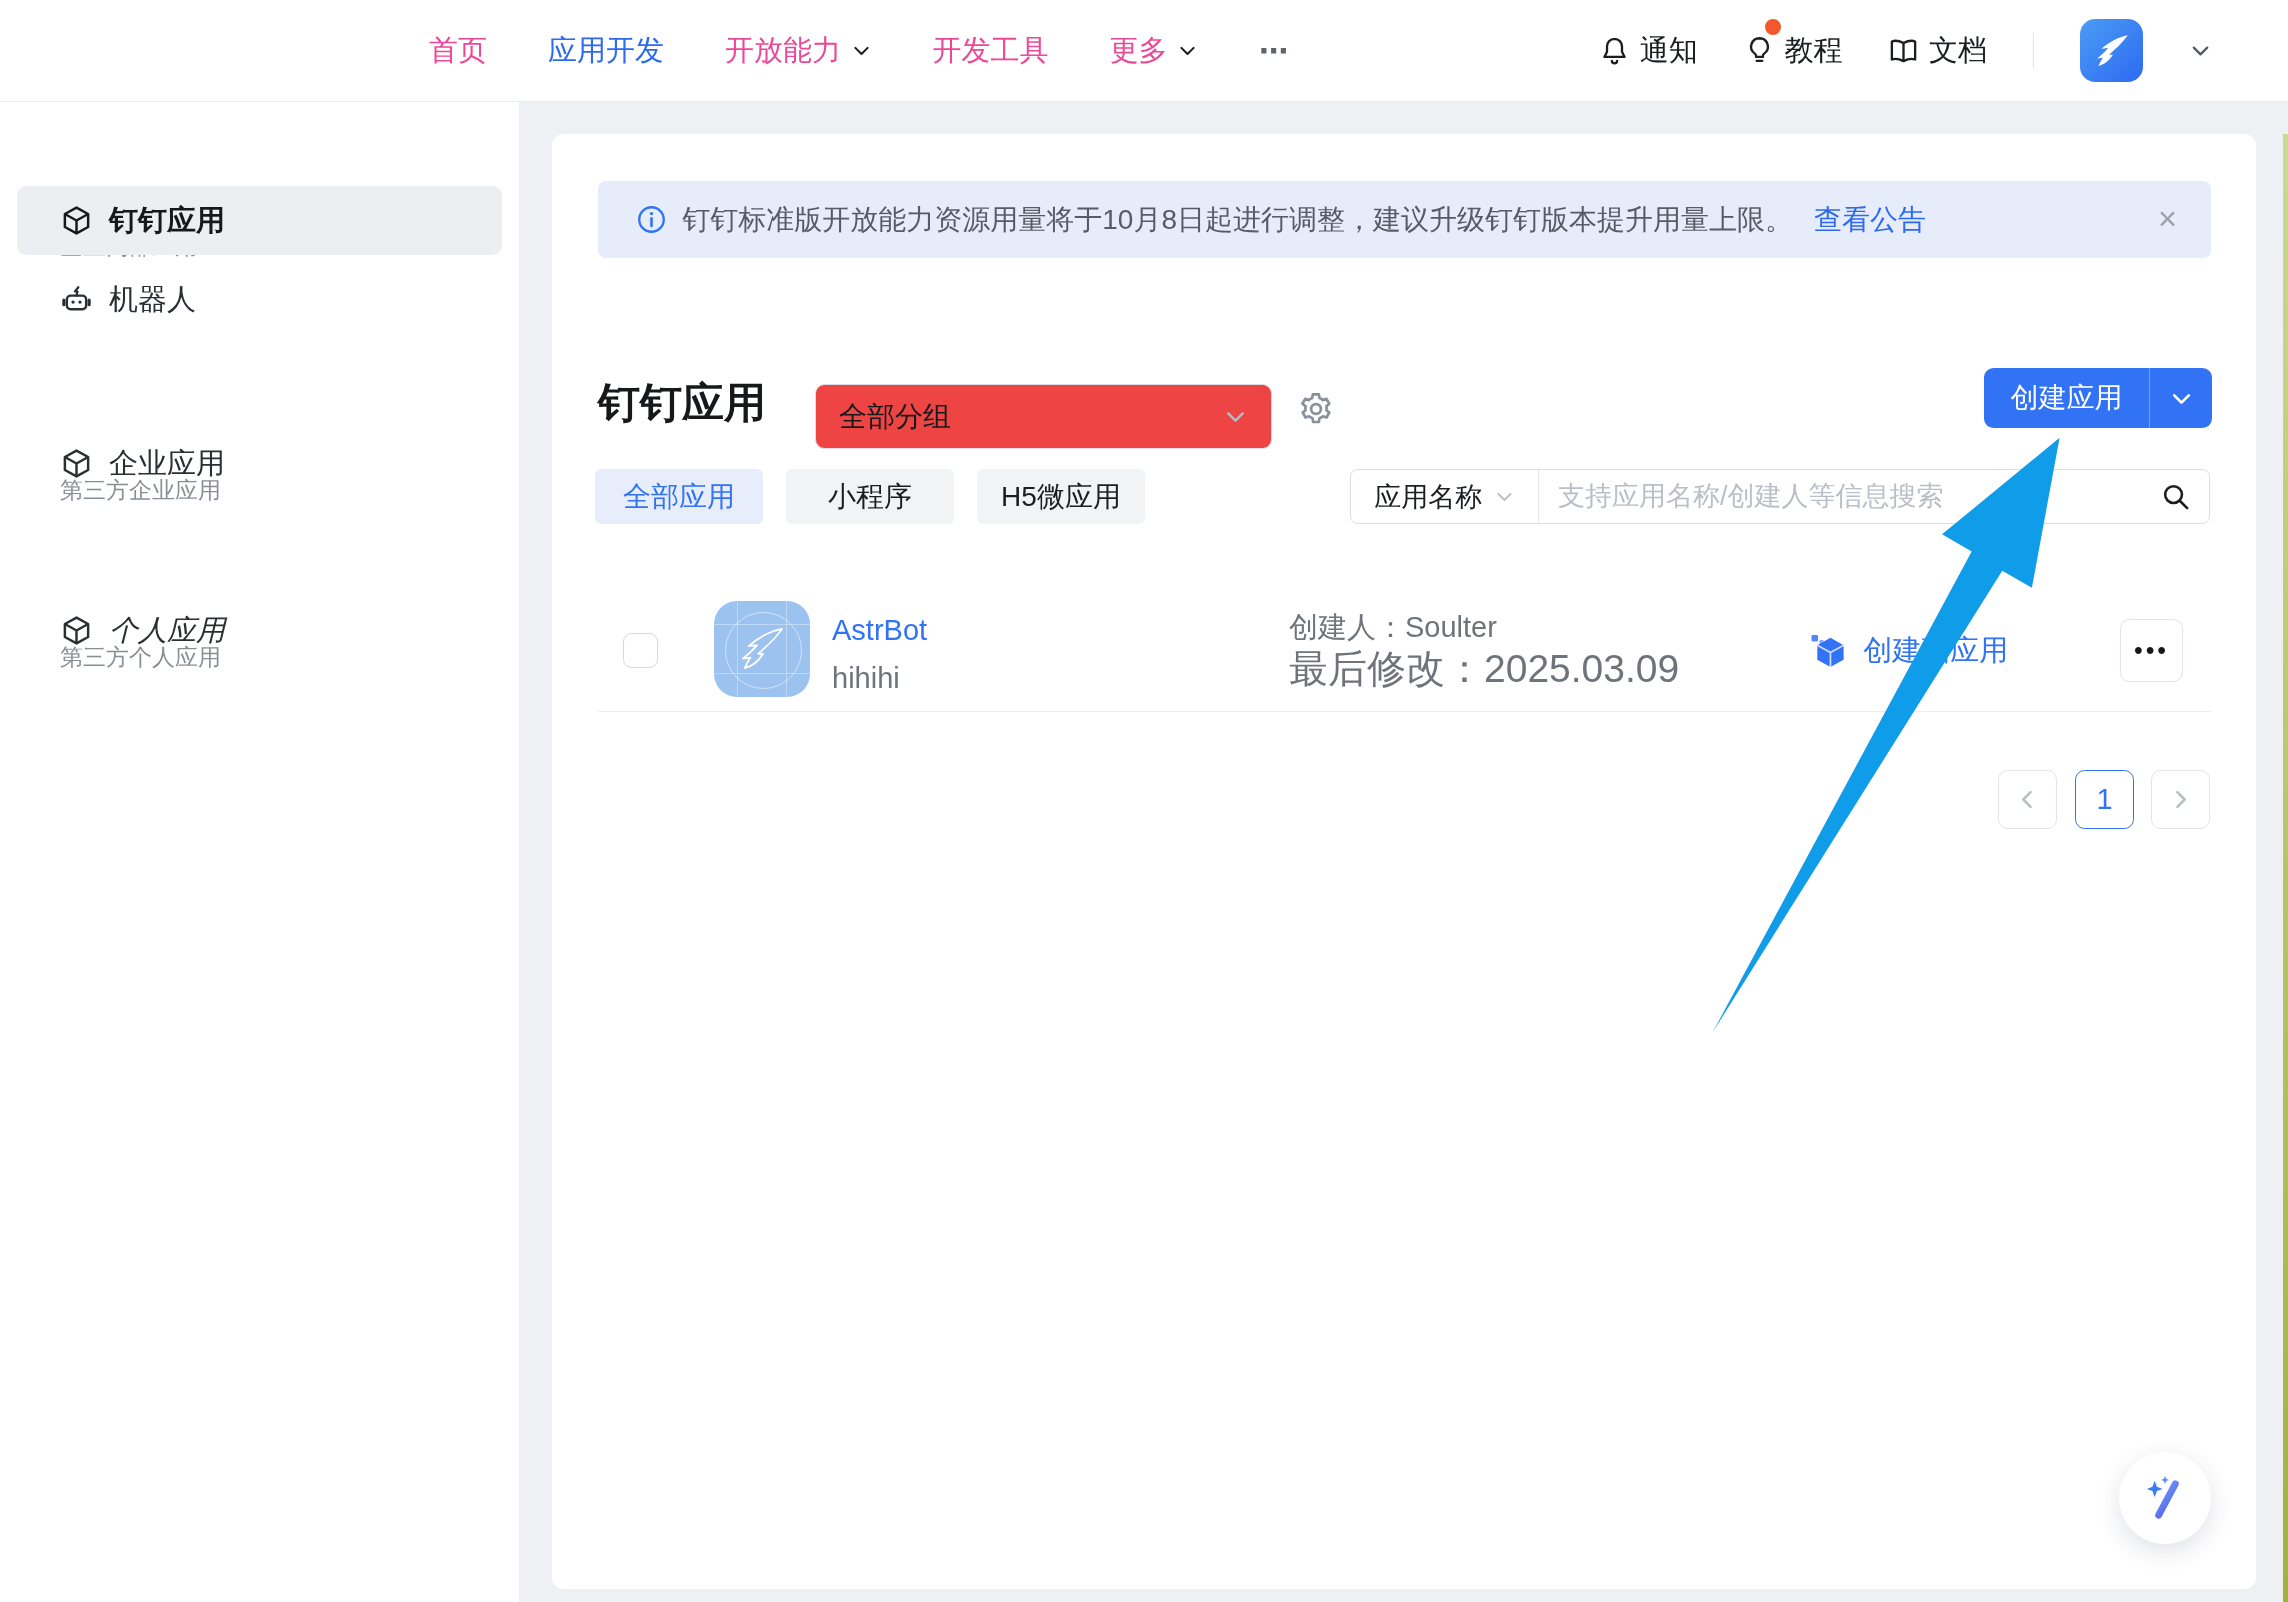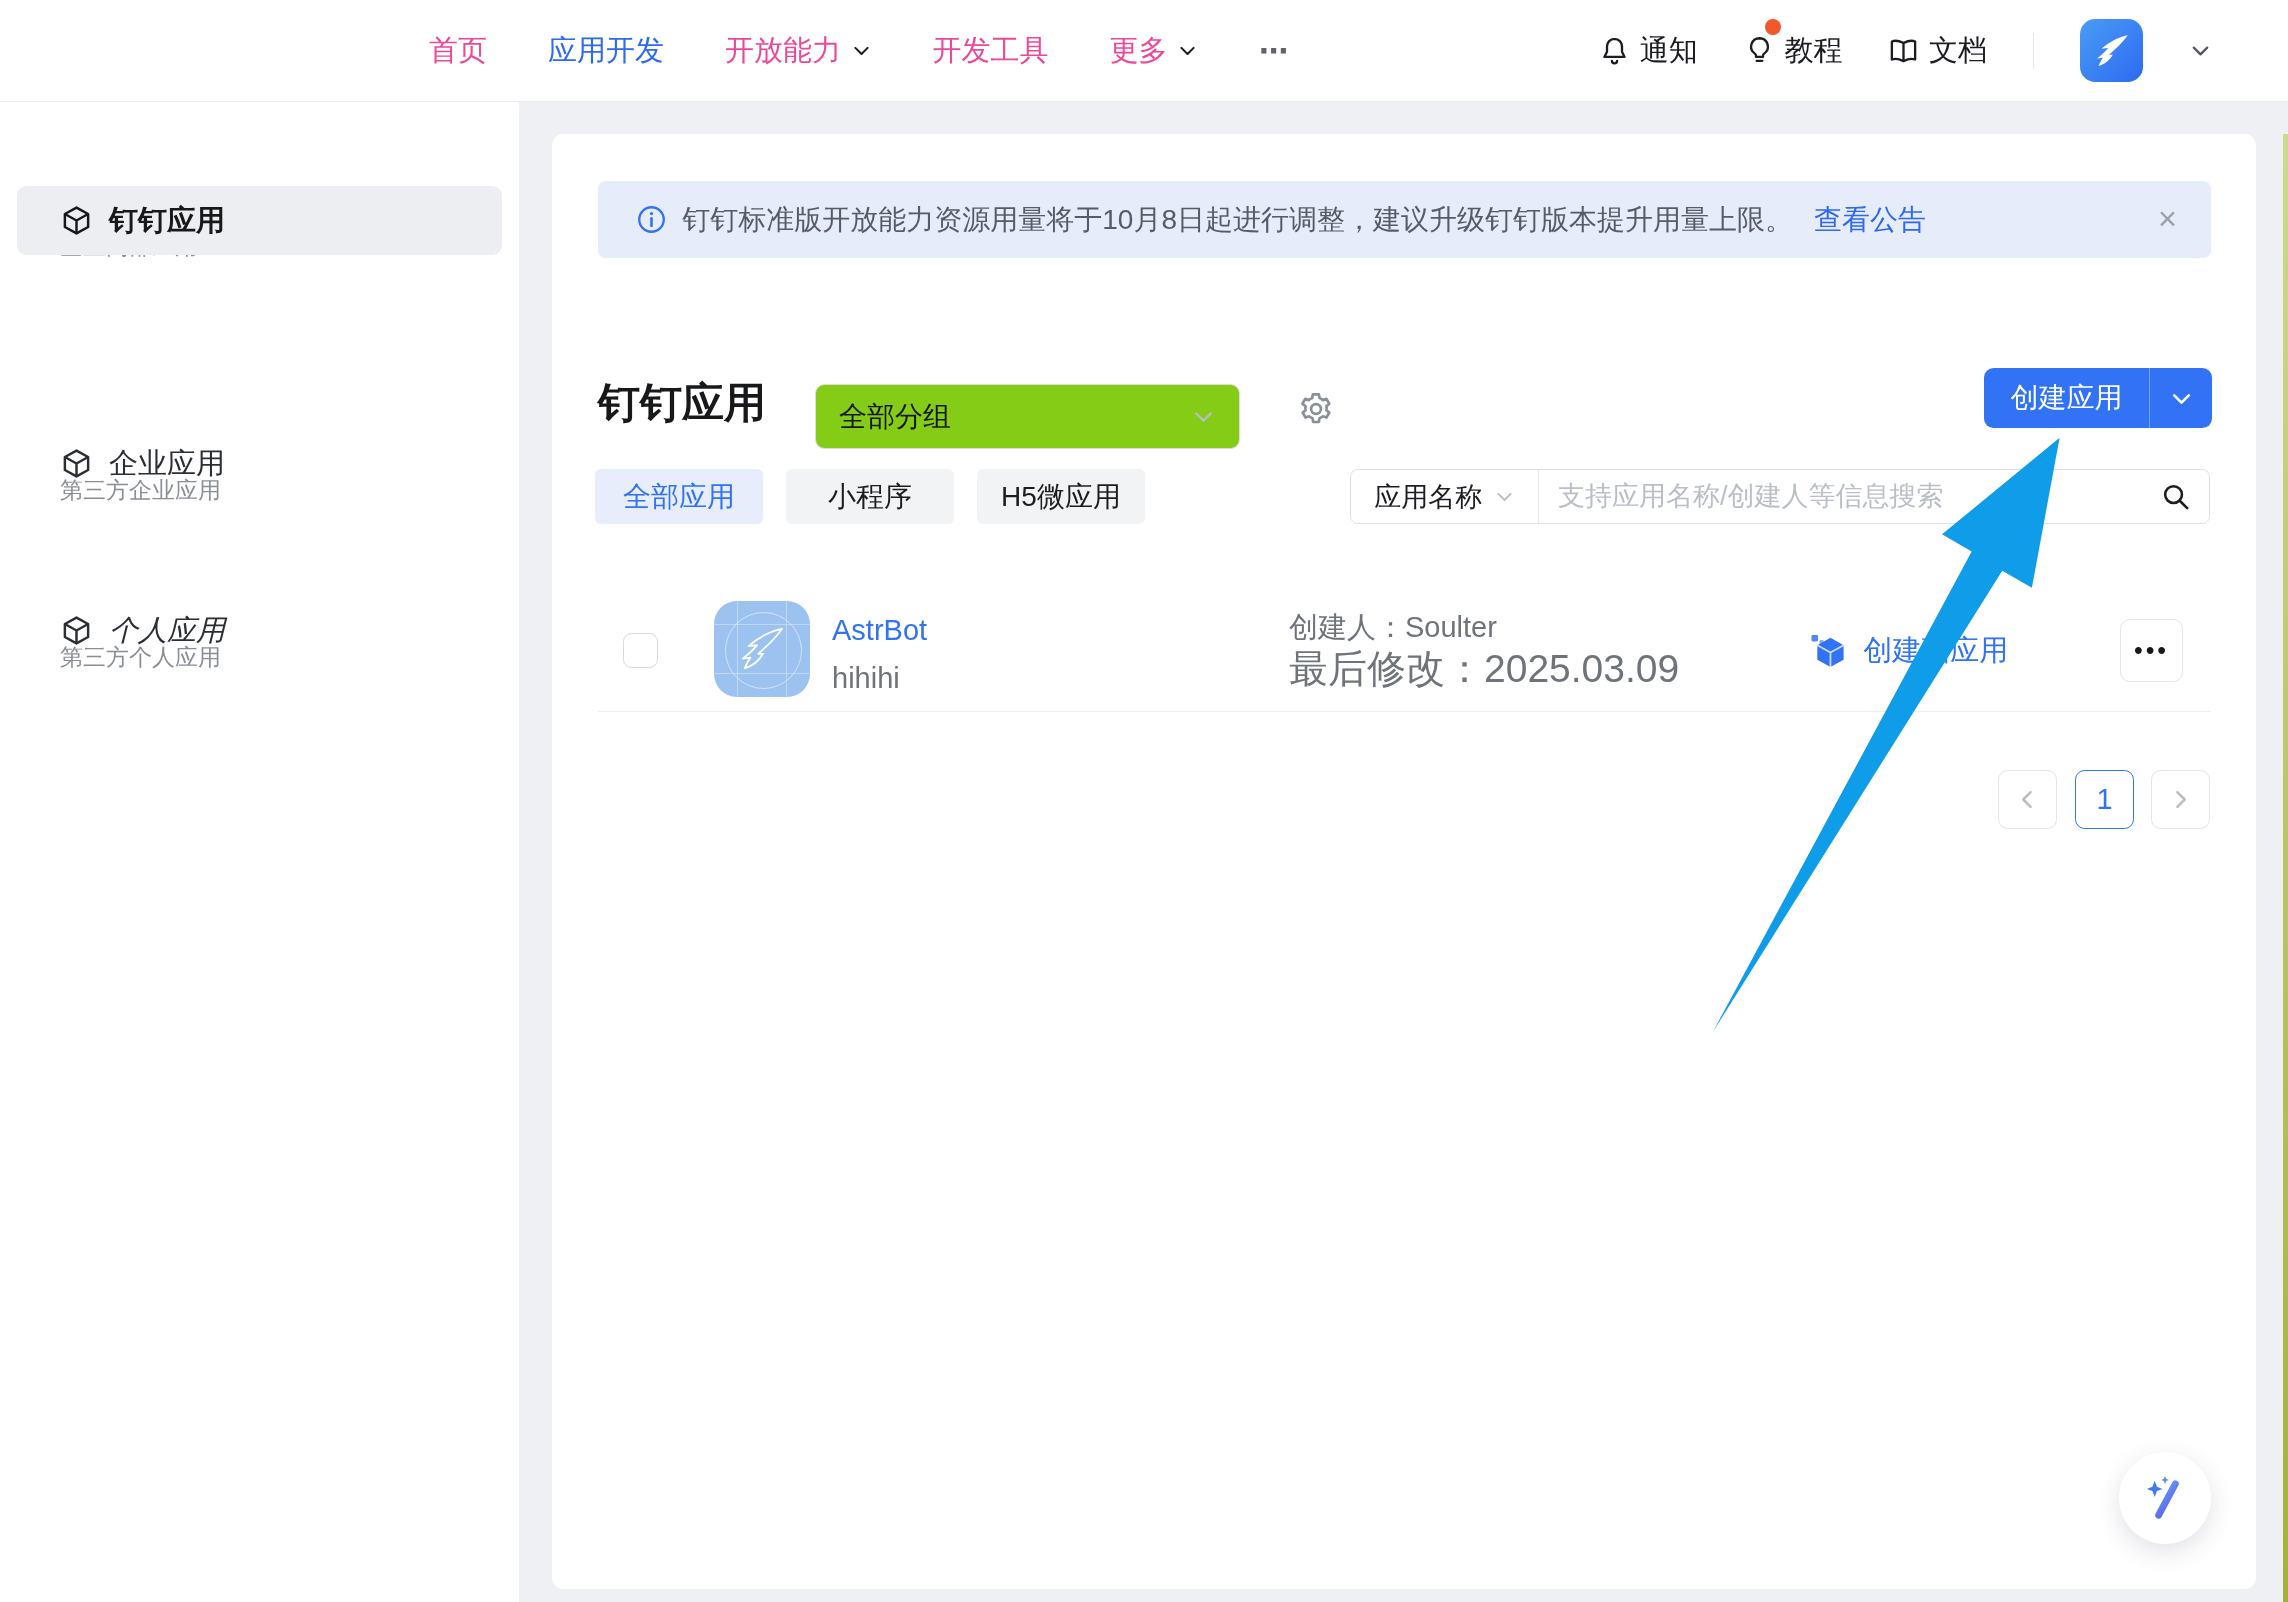--- a/index.html
+++ b/index.html
@@ -29,22 +29,22 @@
   .side-item.active{background:#eceef1;font-weight:700;color:#17181a;}
 
   
   .card{position:absolute;left:552px;top:134px;width:1704px;height:1455px;background:#fff;border-radius:11.5px;z-index:5;}
   .banner{position:absolute;left:46px;top:47px;width:1613px;height:77px;background:#e7ecfb;border-radius:7.6px;
           display:flex;align-items:center;padding:0 38px 0 38px;box-sizing:border-box;gap:15.3px;font-size:28px;color:#565c66;}
   .banner-link{color:#2d6af0;cursor:pointer;margin-left:5.7px;white-space:nowrap;}
   .banner-close{position:absolute;right:34px;top:0;height:77px;display:flex;align-items:center;font-size:32.5px;color:#9ba1a8;cursor:pointer;}
 
   .page-title{position:absolute;left:46px;top:241px;font-size:42px;font-weight:700;color:#17181a;}
-  .group-select{position:absolute;left:263px;top:250px;width:425px;height:65px;border:1.4px solid #dbdde2;border-radius:9.6px;
-                background:#84cc16;display:flex;align-items:center;padding:0 23px;box-sizing:border-box;font-size:28px;color:#17181a;cursor:pointer;}
+  .group-select{position:absolute;left:263px;top:250px;width:457px;height:65px;border:1.4px solid #dbdde2;border-radius:9.6px;
+                background:#ef4444;display:flex;align-items:center;padding:0 23px;box-sizing:border-box;font-size:28px;color:#17181a;cursor:pointer;}
   .group-select .spacer{flex:1;}
   .gear{position:absolute;left:745px;top:256px;cursor:pointer;}
   .create-btn{position:absolute;left:1432px;top:234px;width:228px;height:60px;background:#3173f4;border-radius:9.6px;
               display:flex;align-items:stretch;color:#fff;cursor:pointer;}
   .create-btn .main{width:165px;display:flex;align-items:center;justify-content:center;font-size:28px;border-right:1px solid rgba(255,255,255,.35);}
   .create-btn .arrow{flex:1;display:flex;align-items:center;justify-content:center;}
 
   .chip{position:absolute;top:335px;width:168px;height:55px;border-radius:5.7px;background:#f2f3f5;display:flex;align-items:center;
         justify-content:center;font-size:28px;color:#1b1d21;cursor:pointer;white-space:nowrap;}
   .chip.active{background:#e8edfb;color:#3173f4;}
@@ -146,20 +146,30 @@
     <div class="side-section" style="top:130px;">企业内部应用</div>
 
     <div class="side-item active" style="top:85px;">
       <svg width="31" height="31" viewBox="0 0 24 24">
           <path d="M12 2 L21 7 L21 17 L12 22 L3 17 L3 7 Z" fill="none" stroke="#17181a" stroke-width="1.9" stroke-linejoin="round"></path>
           <path d="M3 7 L12 12 L21 7 M12 12 L12 22" fill="none" stroke="#17181a" stroke-width="1.9" stroke-linejoin="round"></path>
         </svg>
       <span>钉钉应用</span>
     </div>
 
+    <div class="side-item" style="top:164px;">
+      <svg width="31" height="31" viewBox="0 0 24 24">
+          <rect x="4.5" y="9" width="15" height="10.5" rx="3" fill="none" stroke="#2b2e33" stroke-width="1.9"></rect>
+          <circle cx="9.3" cy="14" r="1.3" fill="#2b2e33"></circle>
+          <circle cx="14.7" cy="14" r="1.3" fill="#2b2e33"></circle>
+          <path d="M13.4 2.5 L10.8 5.8 L12.8 5.8 L12 9" fill="none" stroke="#2b2e33" stroke-width="1.7" stroke-linecap="round" stroke-linejoin="round"></path>
+          <path d="M2.2 12.5 L2.2 16 M21.8 12.5 L21.8 16" stroke="#2b2e33" stroke-width="2.4" stroke-linecap="round"></path>
+        </svg>
+      <span>机器人</span>
+    </div>
 
     <div class="side-section" style="top:374px;">第三方企业应用</div>
 
     <div class="side-item" style="top:328px;">
       <svg width="31" height="31" viewBox="0 0 24 24">
           <path d="M12 2 L21 7 L21 17 L12 22 L3 17 L3 7 Z" fill="none" stroke="#2b2e33" stroke-width="1.9" stroke-linejoin="round"></path>
           <path d="M3 7 L12 12 L21 7 M12 12 L12 22" fill="none" stroke="#2b2e33" stroke-width="1.9" stroke-linejoin="round"></path>
         </svg>
       <span>企业应用</span>
     </div>

